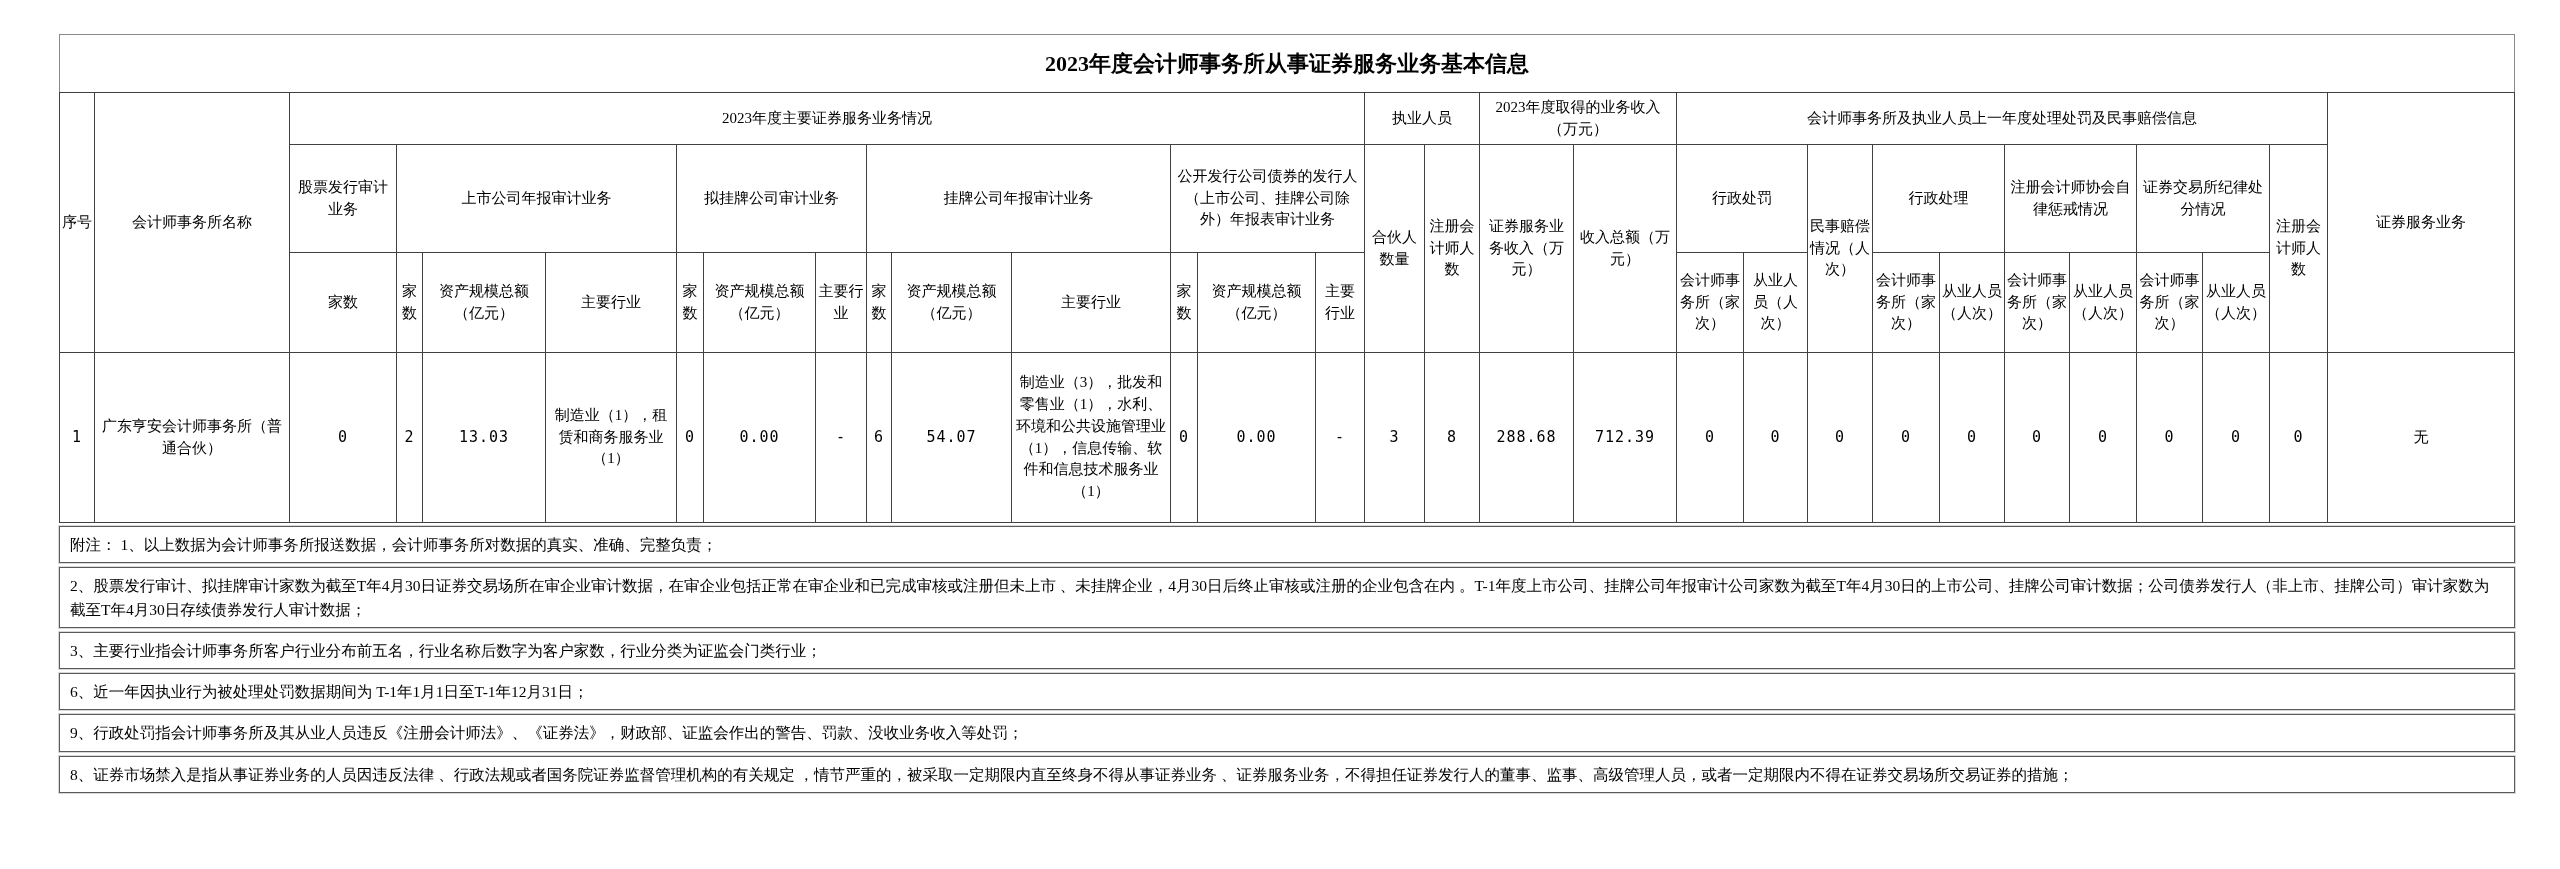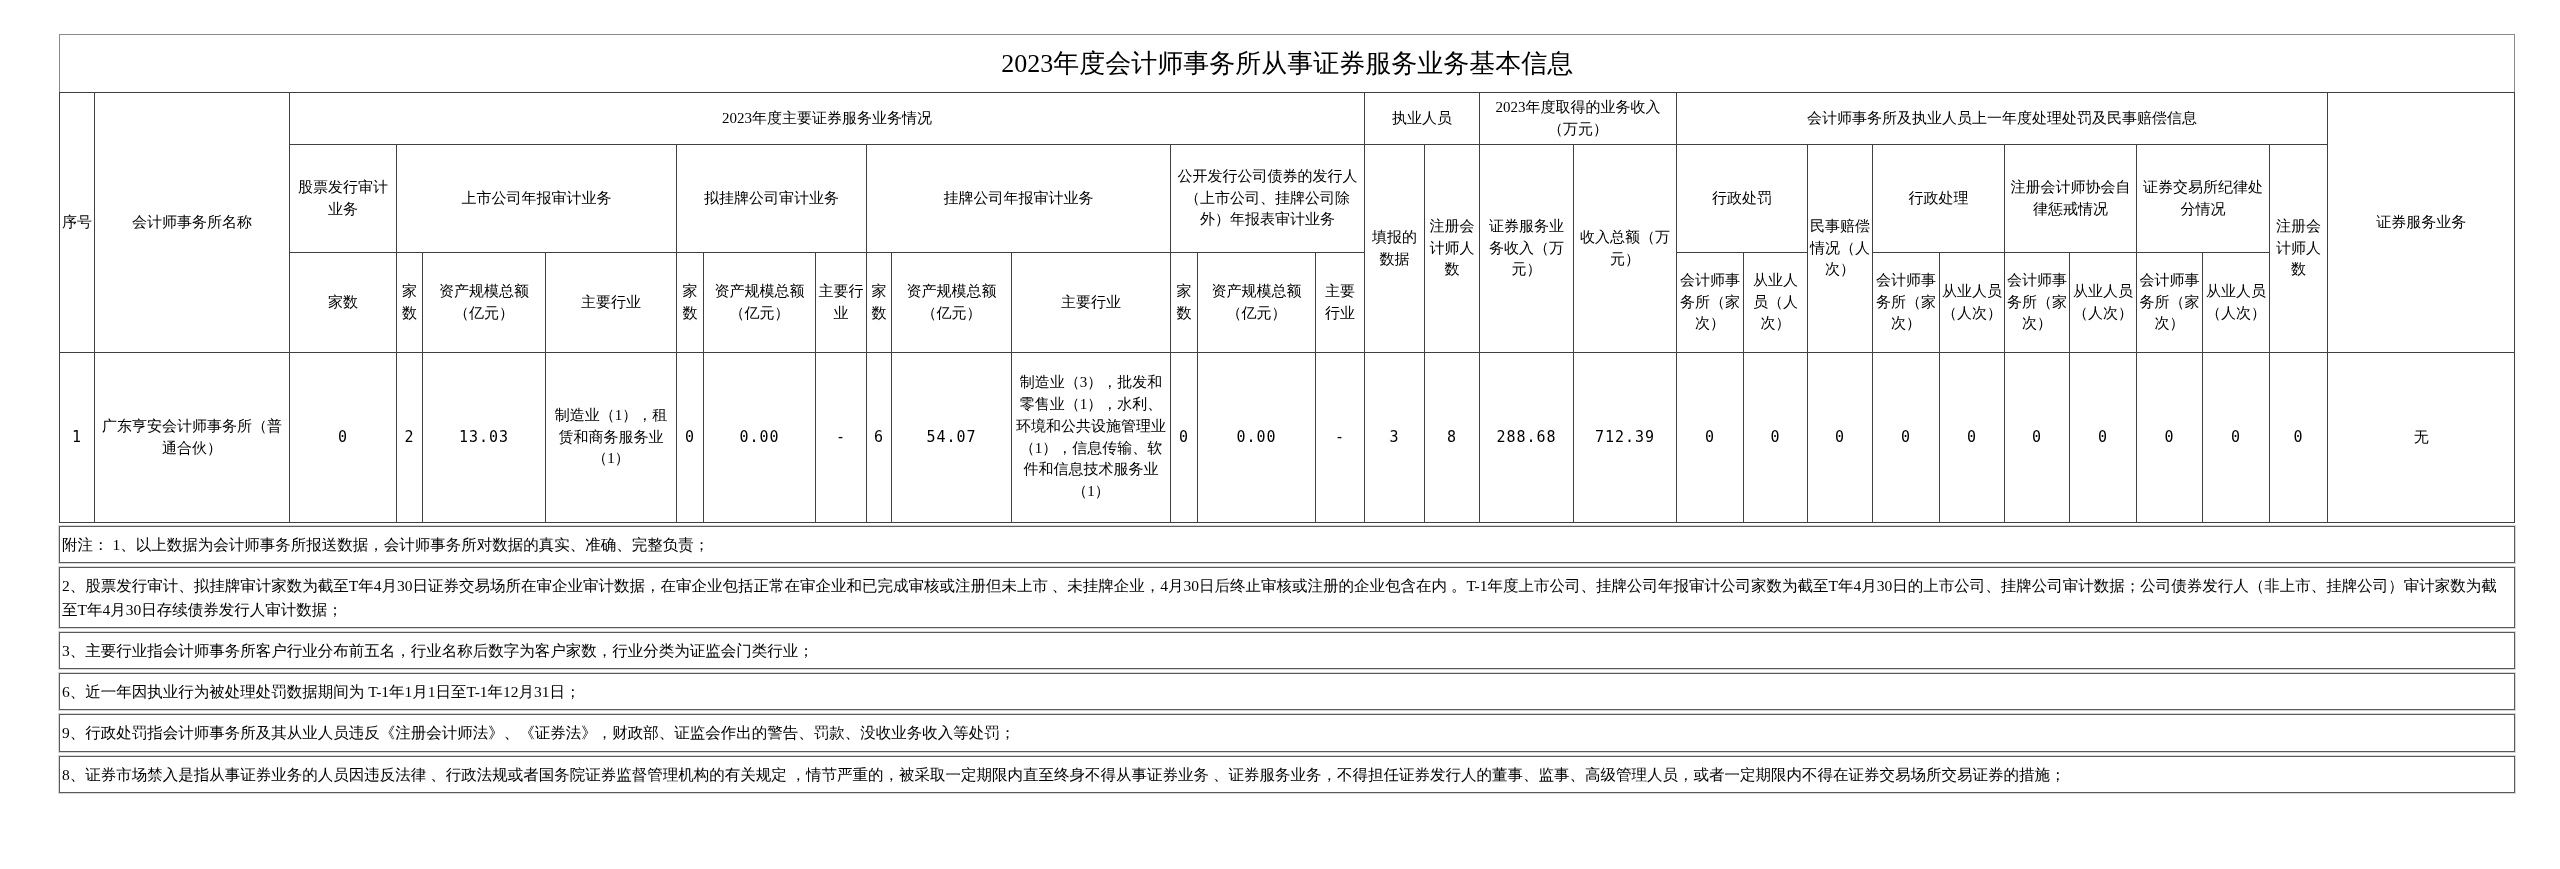--- a/index.html
+++ b/index.html
@@ -7,26 +7,26 @@
        font-family:"Liberation Serif","DejaVu Serif",serif;color:#000;}
   .sheet{position:absolute;left:59px;top:34px;width:2456px;}
   table.main{border-collapse:collapse;table-layout:fixed;width:2456px;
              border:1px solid #8a8a8a;}
   table.main th,table.main td{
     border:1px solid #404040;
     text-align:center;vertical-align:middle;
     font-weight:normal;font-size:15px;line-height:1.45;
     padding:2px 2px;word-break:break-all;overflow:hidden;
   }
-  tr.title-row td{font-size:26px;font-weight:normal;border:1px solid #8a8a8a;border-bottom:1px solid #404040;}
+  tr.title-row td{font-size:22px;font-weight:bold;border:1px solid #8a8a8a;border-bottom:1px solid #404040;}
   tr.h1 th{font-size:15px;}
   .num{font-family:"DejaVu Sans Mono","Liberation Mono",monospace;font-size:15px;letter-spacing:1px;}
   .notes{margin-top:3px;}
   .note-box{border:1px solid #5a5a5a;outline:1px solid #d8d8d8;margin-bottom:4px;
-            padding:6px 2px;font-size:15.5px;line-height:1.5;text-align:left;
+            padding:6px 10px;font-size:15.5px;line-height:1.5;text-align:left;
             background:#fff;word-break:break-all;}
 </style>
 </head>
 <body>
 
 <div class="sheet">
   <table class="main">
     <colgroup>
       <col style="width:35px">
         <col style="width:195px">
@@ -74,21 +74,21 @@
       <th colspan="10">会计师事务所及执业人员上一年度处理处罚及民事赔偿信息</th>
       <th rowspan="3">证券服务业务</th>
     </tr>
 
     <tr class="h2" style="height:108px">
       <th>股票发行审计业务</th>
       <th colspan="3">上市公司年报审计业务</th>
       <th colspan="3">拟挂牌公司审计业务</th>
       <th colspan="3">挂牌公司年报审计业务</th>
       <th colspan="3">公开发行公司债券的发行人（上市公司、挂牌公司除外）年报表审计业务</th>
-      <th rowspan="2">填报的数据</th>
+      <th rowspan="2">合伙人数量</th>
       <th rowspan="2">注册会计师人数</th>
       <th rowspan="2">证券服务业务收入（万元）</th>
       <th rowspan="2">收入总额（万元）</th>
       <th colspan="2">行政处罚</th>
       <th rowspan="2">民事赔偿情况（人次）</th>
       <th colspan="2">行政处理</th>
       <th colspan="2">注册会计师协会自律惩戒情况</th>
       <th colspan="2">证券交易所纪律处分情况</th>
       <th rowspan="2">注册会计师人数</th>
     </tr>

